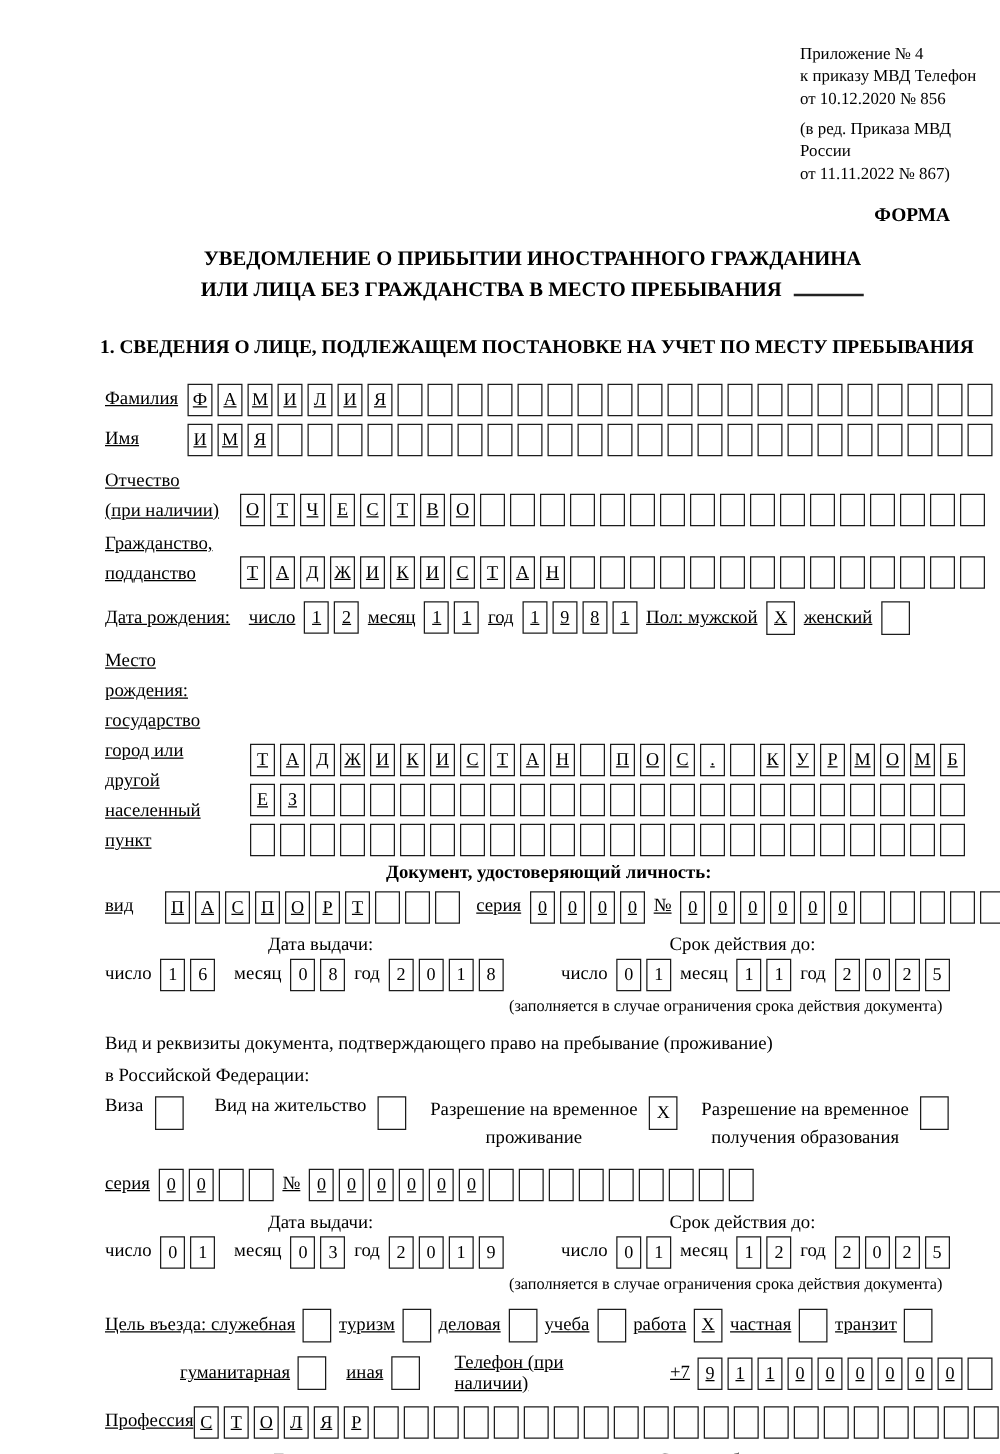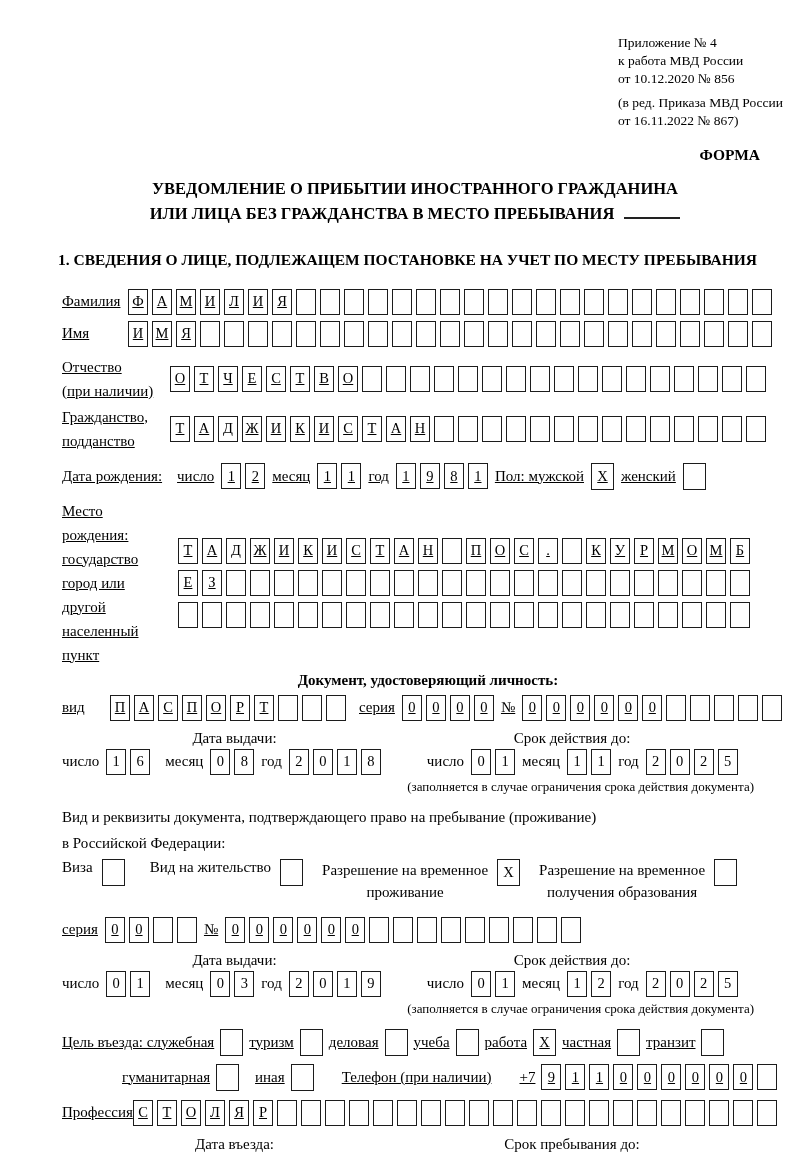--- a/index.html
+++ b/index.html
@@ -2,33 +2,33 @@
 <html><head>
 <meta charset="utf-8">
 <style>
   * { box-sizing: border-box; margin: 0; padding: 0; }
   html, body { background: #ffffff; }
   body {
     width: 800px; height: 1163px; overflow: hidden;
     font-family: "Liberation Serif", "DejaVu Serif", serif;
     color: #000; font-size: 15px;
   }
-  .page { width: 800px; height: 1163px; padding: 34px 6px 10px 62px; position: relative; }
+  .page { width: 800px; height: 1163px; padding: 34px 6px 10px 84px; position: relative; }
 
   .appendix { margin-left: 556px; font-size: 13.5px; line-height: 1.35; }
   .appendix .rev { margin-top: 5px; }
   .forma { text-align: right; padding-right: 34px; font-weight: bold; font-size: 15.5px; margin-top: 16px; }
 
   .title { text-align: center; font-weight: bold; font-size: 16.5px; line-height: 1.5; margin-top: 13px; margin-left: -26px; }
   .uline { display: inline-block; width: 56px; border-bottom: 2px solid #222; margin-left: 10px; vertical-align: baseline; }
 
   .section { font-weight: bold; font-size: 15.5px; margin-top: 24px; margin-bottom: 20px; margin-left: -4px; }
 
   .row { display: flex; align-items: center; column-gap: 7px; margin-top: 6px; text-decoration: underline; }
-  .row.top { align-items: center; }
+  .row.top { align-items: flex-end; }
   .lbl { flex: 0 0 auto; }
   .w59 { width: 59px; } .w101 { width: 101px; } .w109 { width: 109px; } .w41 { width: 41px; }
   .mlines { line-height: 1.6; }
 
   .cells { display: inline-flex; column-gap: 4px; flex: 0 0 auto; }
   .cell {
     width: 20px; height: 26px; border: 1.6px solid #1c1c1c;
     display: inline-flex; align-items: center; justify-content: center;
     font-size: 14.5px; line-height: 1; flex: 0 0 auto; background: #fff;
   }
@@ -55,24 +55,24 @@
   .g6 { column-gap: 6px; }
   .ind60 { margin-left: 60px; }
 </style>
 </head>
 <body>
 
 <div class="page">
 
   <div class="appendix">
     <div>Приложение № 4</div>
-    <div>к работа МВД России</div>
+    <div>к приказу МВД Телефон</div>
     <div>от 10.12.2020 № 856</div>
     <div class="rev">(в ред. Приказа МВД России</div>
-    <div>от 16.11.2022 № 867)</div>
+    <div>от 11.11.2022 № 867)</div>
   </div>
 
   <div class="forma">ФОРМА</div>
 
   <div class="title">
     <div>УВЕДОМЛЕНИЕ О ПРИБЫТИИ ИНОСТРАННОГО ГРАЖДАНИНА</div>
     <div><span>ИЛИ ЛИЦА БЕЗ ГРАЖДАНСТВА В МЕСТО ПРЕБЫВАНИЯ</span><span class="uline"></span></div>
   </div>
 
   <div class="section">1. СВЕДЕНИЯ О ЛИЦЕ, ПОДЛЕЖАЩЕМ ПОСТАНОВКЕ НА УЧЕТ ПО МЕСТУ ПРЕБЫВАНИЯ</div>

